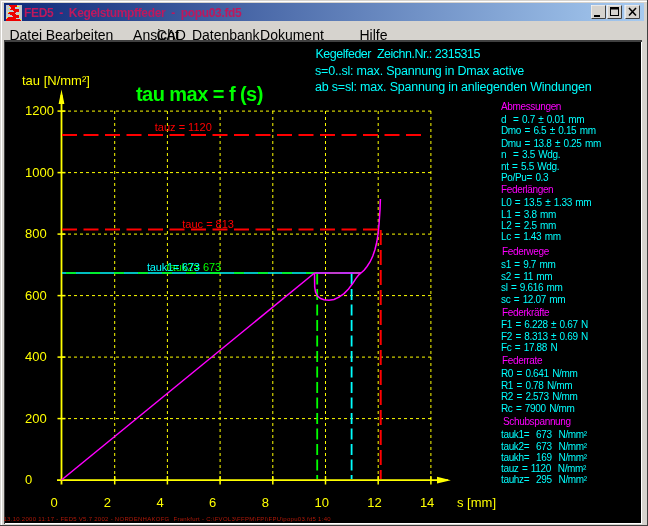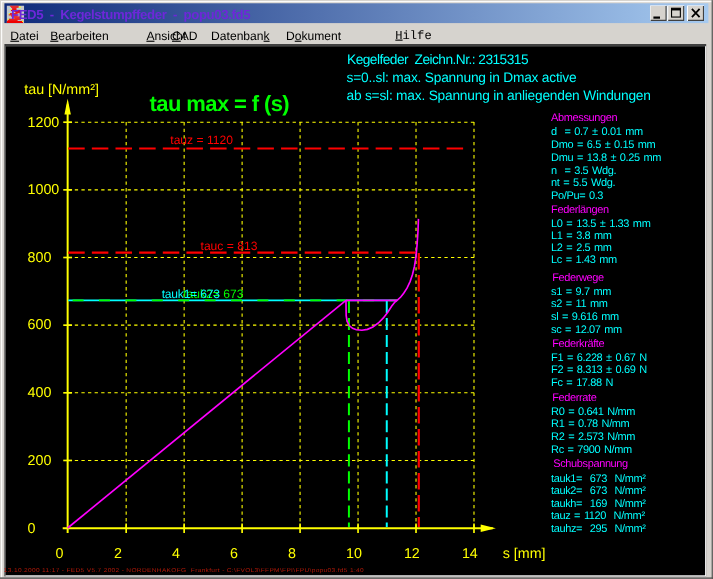--- a/index.html
+++ b/index.html
@@ -1,18 +1,18 @@
 <!DOCTYPE html>
 <html><head><meta charset="utf-8">
 <style>
   html,body{margin:0;padding:0;}
   body{width:648px;height:526px;position:relative;overflow:hidden;
        background:#D6D3CE;font-family:"Liberation Sans",sans-serif;}
   .abs{position:absolute;}
-  .menuitem{position:absolute;top:27px;font-size:11px;color:#000;white-space:pre;}
+  .menuitem{position:absolute;top:27px;font-size:14px;color:#000;white-space:pre;}
   .u{text-decoration:underline;}
 </style></head>
 <body>
 
 <div class="abs" style="left:0;top:0;width:648px;height:1px;background:#D6D3CE;"></div>
 <div class="abs" style="left:1px;top:1px;width:646px;height:1px;background:#fff;"></div>
 <div class="abs" style="left:1px;top:1px;width:1px;height:524px;background:#fff;"></div>
 <div class="abs" style="left:647px;top:0;width:1px;height:526px;background:#404040;"></div>
 <div class="abs" style="left:0;top:525px;width:648px;height:1px;background:#404040;"></div>
 
@@ -48,21 +48,21 @@
   </g>
   <g fill="#ffff00">
     <rect x="11" y="1" width="2" height="1"></rect>
     <rect x="3" y="3" width="1" height="1"></rect>
     <rect x="2" y="7" width="1" height="1"></rect>
     <rect x="13" y="9" width="1" height="1"></rect>
     <rect x="1" y="12" width="1" height="1"></rect>
     <rect x="14" y="14" width="1" height="1"></rect>
   </g>
 </svg>
-<div class="abs" style="left:10px;top:6px;color:#6d28d9;font-size:12px;font-weight:bold;white-space:pre;letter-spacing:-0.35px;">FED5  -  Kegelstumpffeder  -  popu03.fd5</div>
+<div class="abs" style="left:24px;top:6px;color:#be185d;font-size:12px;font-weight:bold;white-space:pre;letter-spacing:-0.35px;">FED5  -  Kegelstumpffeder  -  popu03.fd5</div>
 
 <svg class="abs" style="left:591px;top:5px;" width="51" height="15">
   <g>
     <rect x="0" y="0" width="15" height="14" fill="#D6D3CE"></rect>
     <path d="M0,14 L0,0 L15,0" stroke="#fff" fill="none"></path>
     <path d="M0.5,13.5 L14.5,13.5 L14.5,0.5" stroke="#404040" fill="none"></path>
     <rect x="3" y="10" width="6" height="2" fill="#000"></rect>
   </g>
   <g transform="translate(16,0)">
     <rect x="0" y="0" width="15" height="14" fill="#D6D3CE"></rect>
@@ -79,21 +79,21 @@
   </g>
 </svg>
 
 <div class="menuitem" style="left:9.4px;"><span class="u">D</span>atei</div>
 <div class="menuitem" style="left:45.7px;text-align:center;"><span class="u">B</span>earbeiten</div>
 <div class="menuitem" style="left:111.1px;margin-left:22px;"><span class="u">A</span>nsicht</div>
 <div class="menuitem" style="left:156.4px;text-align:right;"><span class="u">C</span>AD</div>
 <div class="menuitem" style="left:191.9px;">Datenban<span class="u">k</span></div>
 <div class="menuitem" style="left:260px;">D<span class="u">o</span>kument</div>
 <div class="menuitem" style="left:326.4px;margin-top:28px;">OLE</div>
-<div class="menuitem" style="left:359.4px;font-family:Liberation Mono, monospace;"><span class="u">H</span>ilfe</div>
+<div class="menuitem" style="left:359.4px;"><span class="u">H</span>ilfe</div>
 
 <div class="abs" style="left:3.5px;top:40px;width:638.5px;height:484px;background:#404040;"></div>
 <div class="abs" style="left:5px;top:41.5px;width:637px;height:482.5px;background:#fff;"></div>
 <div class="abs" style="left:5px;top:41.5px;width:635.5px;height:481px;background:#000;"></div>
 
 <svg class="abs" style="left:0;top:0;" width="648" height="526" viewBox="0 0 648 526">
 
   <g stroke="#ffff00" stroke-width="1" stroke-dasharray="3 3">
     <line x1="114.7" y1="111" x2="114.7" y2="480"></line>
     <line x1="167.4" y1="111" x2="167.4" y2="480"></line>

